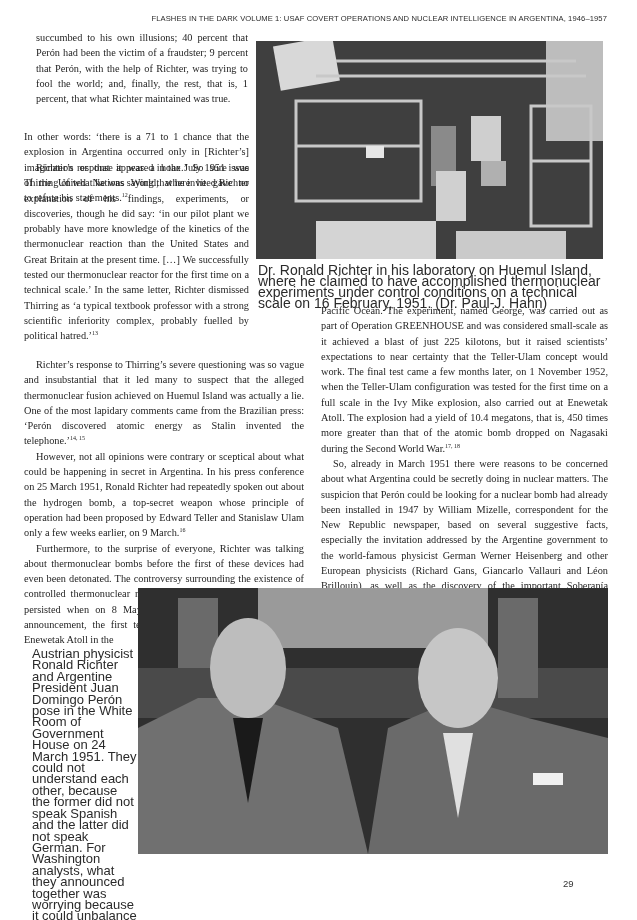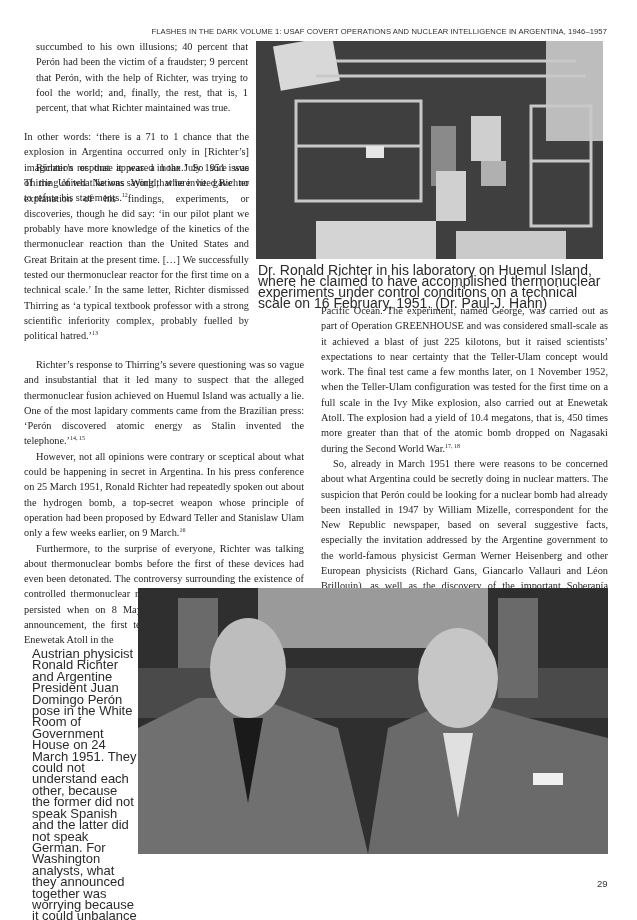--- a/index.html
+++ b/index.html
@@ -1,31 +1,31 @@
 <!DOCTYPE html>
 <html><head>
 <meta charset="utf-8">
 <style>
   html, body { margin:0; padding:0; }
   body { width:637px; height:920px; background:#ffffff; position:relative; overflow:hidden; color:#1e1e1e; }
-  .header { position:absolute; top:27px; right:30px; font-family:"Liberation Sans", sans-serif; font-size:7.6px; letter-spacing:0.1px; color:#2a2a2a; white-space:nowrap; }
+  .header { position:absolute; top:14px; right:30px; font-family:"Liberation Sans", sans-serif; font-size:7.6px; letter-spacing:0.1px; color:#2a2a2a; white-space:nowrap; }
   .serif { font-family:"Liberation Serif", "DejaVu Serif", serif; font-size:10.3px; line-height:15.3px; text-align:justify; }
   .sans { font-family:"Liberation Sans", sans-serif; }
-  .quote { position:absolute; left:36px; top:39px; width:212px; }
+  .quote { position:absolute; left:36px; top:30px; width:212px; }
   .p-left-top { position:absolute; left:24px; top:129px; width:225px; }
   .p-full-left { position:absolute; left:24px; top:312px; width:280px; }
   .p-right { position:absolute; left:321px; top:303px; width:287px; }
   p { margin:0; }
   .indent { text-indent:12px; }
   sup { font-size:6px; line-height:0; vertical-align:4px; }
   .photo1 { position:absolute; left:256px; top:41px; width:347px; height:218px; background:linear-gradient(135deg,#4a4a4a 0%,#8a8a8a 30%,#3c3c3c 55%,#6e6e6e 80%,#2e2e2e 100%); overflow:hidden; }
   .caption1 { position:absolute; left:258px; top:265px; width:350px; font-size:14px; line-height:11px; color:#2a2a2a; }
   .photo2 { position:absolute; left:138px; top:588px; width:470px; height:266px; background:linear-gradient(180deg,#5a5a5a 0%,#3a3a3a 40%,#6a6a6a 100%); overflow:hidden; }
   .caption2 { position:absolute; left:32px; top:648px; width:105px; font-size:13px; line-height:11.4px; color:#2a2a2a; }
-  .pagenum { position:absolute; left:597px; top:878px; font-size:9.5px; color:#333; }
+  .pagenum { position:absolute; left:563px; top:878px; font-size:9.5px; color:#333; }
 </style>
 </head>
 <body>
 
 <div class="header">FLASHES IN THE DARK VOLUME 1: USAF COVERT OPERATIONS AND NUCLEAR INTELLIGENCE IN ARGENTINA, 1946–1957</div>
 
 <div class="quote serif">succumbed to his own illusions; 40 percent that Perón had been the victim of a fraudster; 9 percent that Perón, with the help of Richter, was trying to fool the world; and, finally, the rest, that is, 1 percent, that what Richter maintained was true.</div>
 
 <div class="p-left-top serif">
   <p><span>In other words: ‘there is a 71 to 1 chance that the explosion in Argentina occurred only in [Richter’s] imagination or that it was a hoax.’ So sure was Thirring of what he was saying that he invited Richter to refute his statements.</span><sup>12</sup></p>

